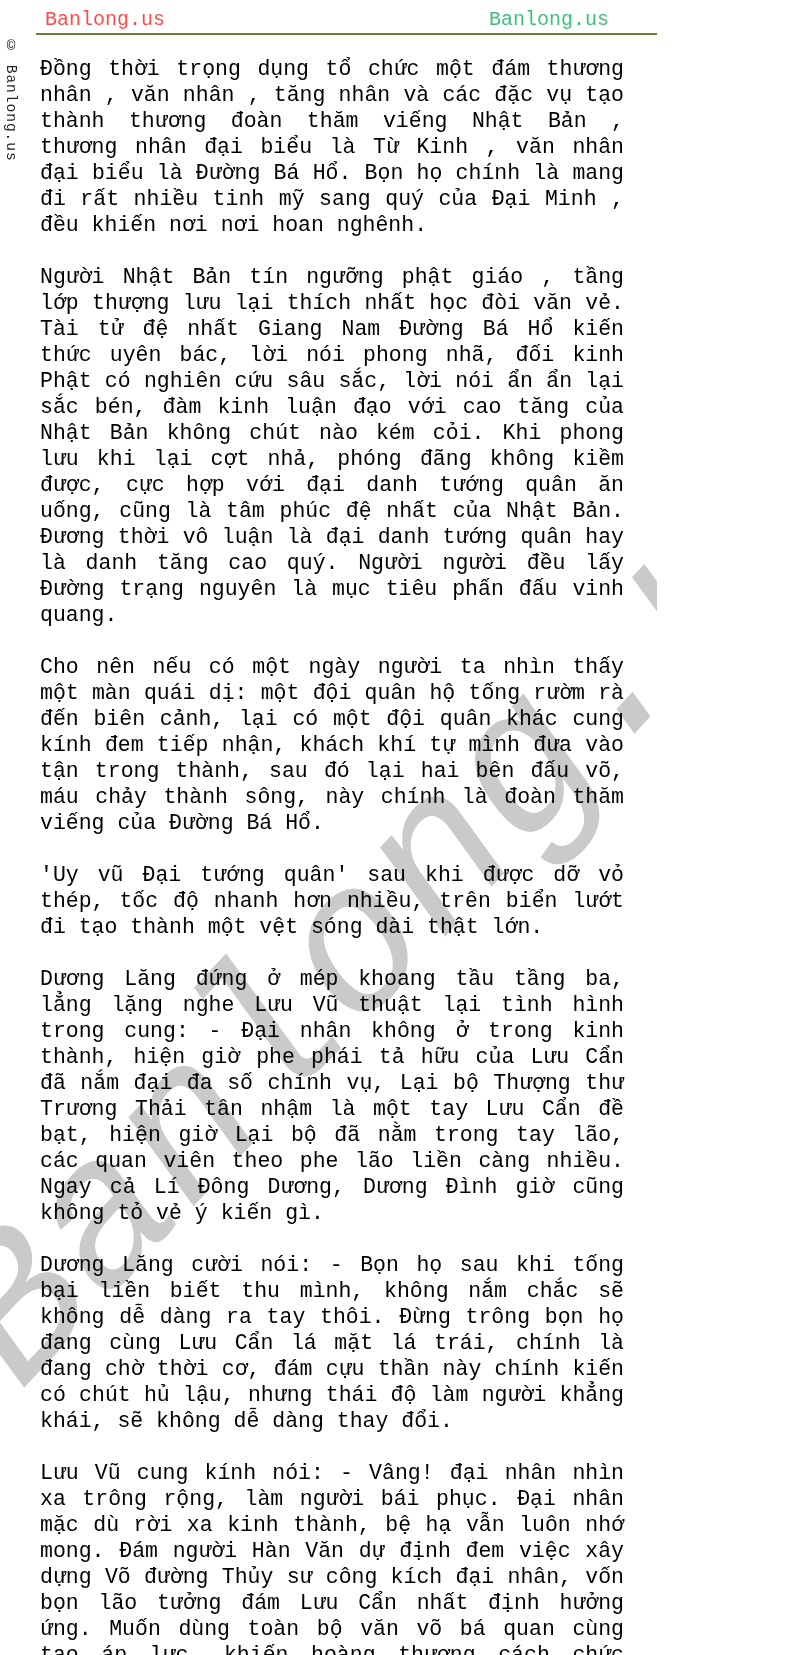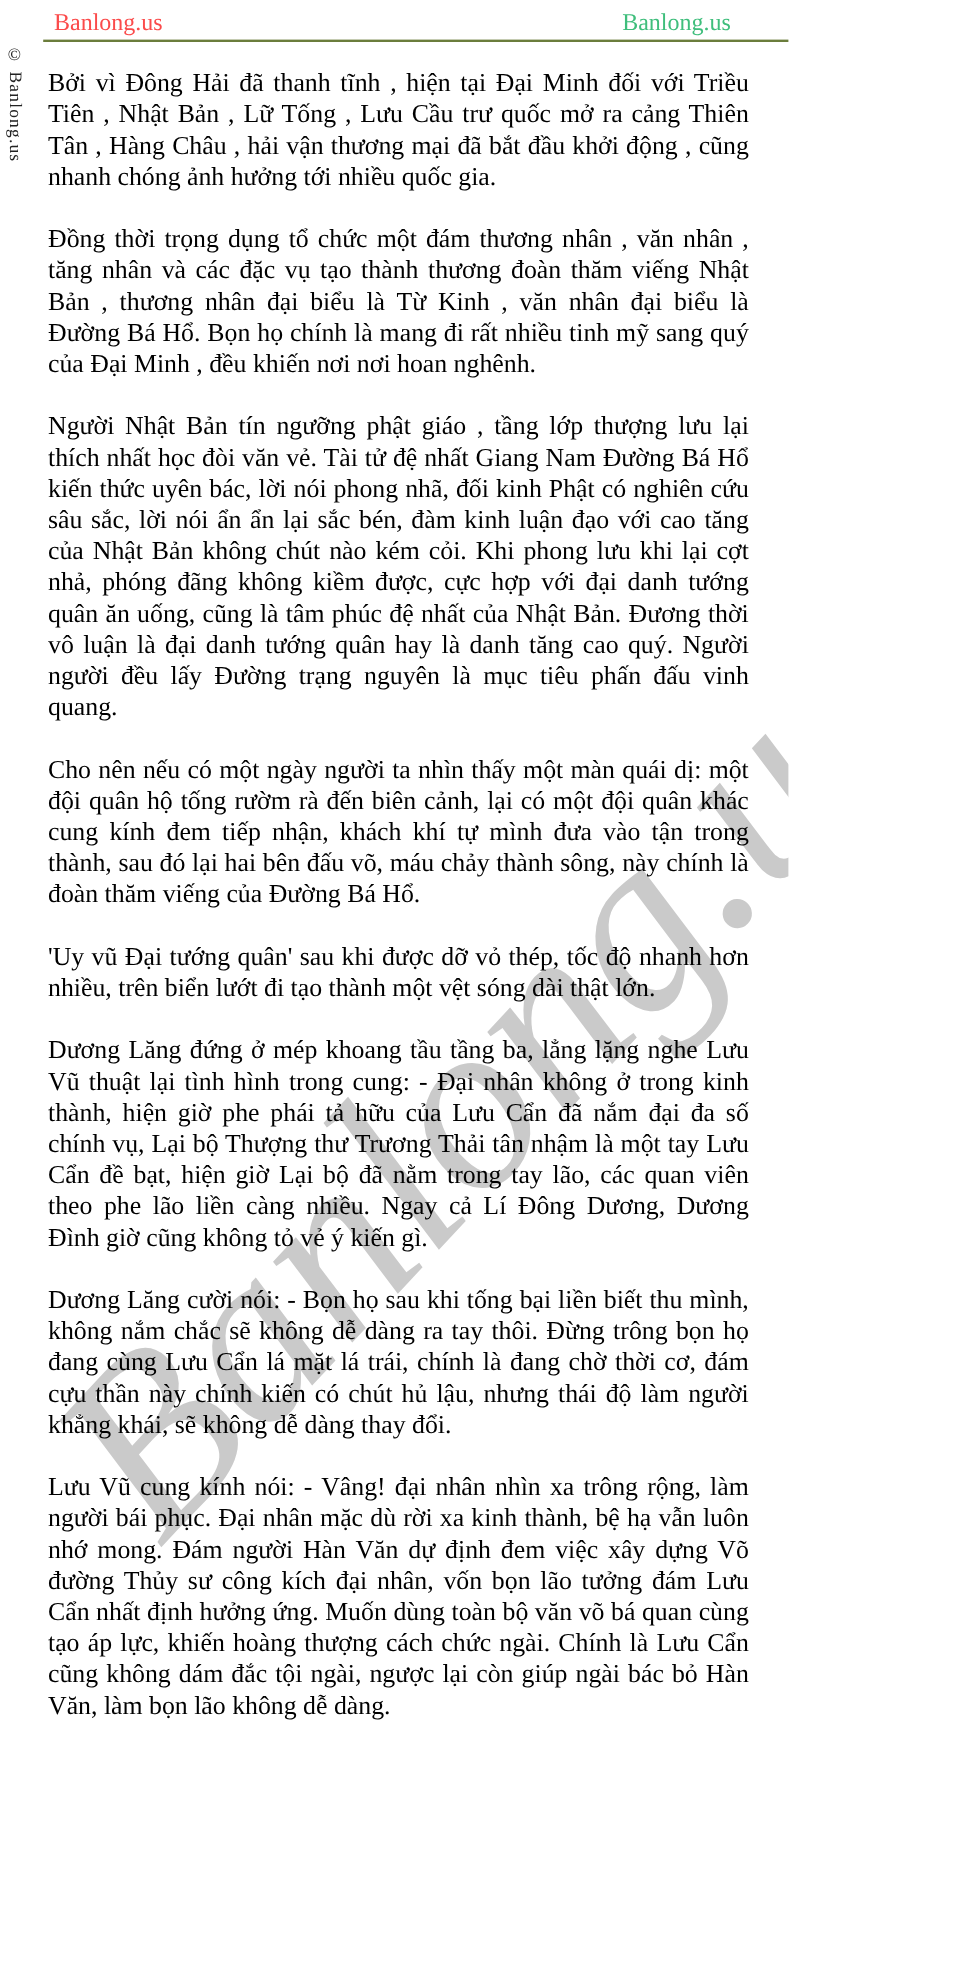--- a/index.html
+++ b/index.html
@@ -9,20 +9,21 @@
     height: 1655px;
     background: #ffffff;
     overflow: hidden;
     font-family: "Liberation Serif", "DejaVu Serif", serif;
   }
   .page {
     position: relative;
     width: 657px;
     height: 1655px;
     overflow: hidden;
+    font-family: Liberation Mono, monospace;
   }
   
   .header {
     position: absolute;
     top: 8px;
     left: 45px;
     right: 48px;
     display: flex;
     justify-content: space-between;
     align-items: baseline;
@@ -92,21 +93,20 @@
     <a class="brand-right">Banlong.us</a>
   </div>
 
   <hr class="header-rule">
 
   <div class="copyright-vertical">© Banlong.us</div>
 
   <div class="watermark">Banlong.us</div>
 
   <div class="content">
-    <p>Bởi vì Đông Hải đã thanh tĩnh , hiện tại Đại Minh đối với Triều Tiên , Nhật Bản , Lữ Tống , Lưu Cầu trư quốc mở ra cảng Thiên Tân , Hàng Châu , hải vận thương mại đã bắt đầu khởi động , cũng nhanh chóng ảnh hưởng tới nhiều quốc gia.</p>
     <p>Đồng thời trọng dụng tổ chức một đám thương nhân , văn nhân , tăng nhân và các đặc vụ tạo thành thương đoàn thăm viếng Nhật Bản , thương nhân đại biểu là Từ Kinh , văn nhân đại biểu là Đường Bá Hổ. Bọn họ chính là mang đi rất nhiều tinh mỹ sang quý của Đại Minh , đều khiến nơi nơi hoan nghênh.</p>
     <p>Người Nhật Bản tín ngưỡng phật giáo , tầng lớp thượng lưu lại thích nhất học đòi văn vẻ. Tài tử đệ nhất Giang Nam Đường Bá Hổ kiến thức uyên bác, lời nói phong nhã, đối kinh Phật có nghiên cứu sâu sắc, lời nói ẩn ẩn lại sắc bén, đàm kinh luận đạo với cao tăng của Nhật Bản không chút nào kém cỏi. Khi phong lưu khi lại cợt nhả, phóng đãng không kiềm được, cực hợp với đại danh tướng quân ăn uống, cũng là tâm phúc đệ nhất của Nhật Bản. Đương thời vô luận là đại danh tướng quân hay là danh tăng cao quý. Người người đều lấy Đường trạng nguyên là mục tiêu phấn đấu vinh quang.</p>
     <p>Cho nên nếu có một ngày người ta nhìn thấy một màn quái dị: một đội quân hộ tống rườm rà đến biên cảnh, lại có một đội quân khác cung kính đem tiếp nhận, khách khí tự mình đưa vào tận trong thành, sau đó lại hai bên đấu võ, máu chảy thành sông, này chính là đoàn thăm viếng của Đường Bá Hổ.</p>
     <p>'Uy vũ Đại tướng quân' sau khi được dỡ vỏ thép, tốc độ nhanh hơn nhiều, trên biển lướt đi tạo thành một vệt sóng dài thật lớn.</p>
     <p>Dương Lăng đứng ở mép khoang tầu tầng ba, lẳng lặng nghe Lưu Vũ thuật lại tình hình trong cung: - Đại nhân không ở trong kinh thành, hiện giờ phe phái tả hữu của Lưu Cẩn đã nắm đại đa số chính vụ, Lại bộ Thượng thư Trương Thải tân nhậm là một tay Lưu Cẩn đề bạt, hiện giờ Lại bộ đã nằm trong tay lão, các quan viên theo phe lão liền càng nhiều. Ngay cả Lí Đông Dương, Dương Đình giờ cũng không tỏ vẻ ý kiến gì.</p>
     <p>Dương Lăng cười nói: - Bọn họ sau khi tống bại liền biết thu mình, không nắm chắc sẽ không dễ dàng ra tay thôi. Đừng trông bọn họ đang cùng Lưu Cẩn lá mặt lá trái, chính là đang chờ thời cơ, đám cựu thần này chính kiến có chút hủ lậu, nhưng thái độ làm người khẳng khái, sẽ không dễ dàng thay đổi.</p>
     <p>Lưu Vũ cung kính nói: - Vâng! đại nhân nhìn xa trông rộng, làm người bái phục. Đại nhân mặc dù rời xa kinh thành, bệ hạ vẫn luôn nhớ mong. Đám người Hàn Văn dự định đem việc xây dựng Võ đường Thủy sư công kích đại nhân, vốn bọn lão tưởng đám Lưu Cẩn nhất định hưởng ứng. Muốn dùng toàn bộ văn võ bá quan cùng tạo áp lực, khiến hoàng thượng cách chức ngài. Chính là Lưu Cẩn cũng không dám đắc tội ngài, ngược lại còn giúp ngài bác bỏ Hàn Văn, làm bọn lão không dễ dàng.</p>
   </div>
 
 </div>

